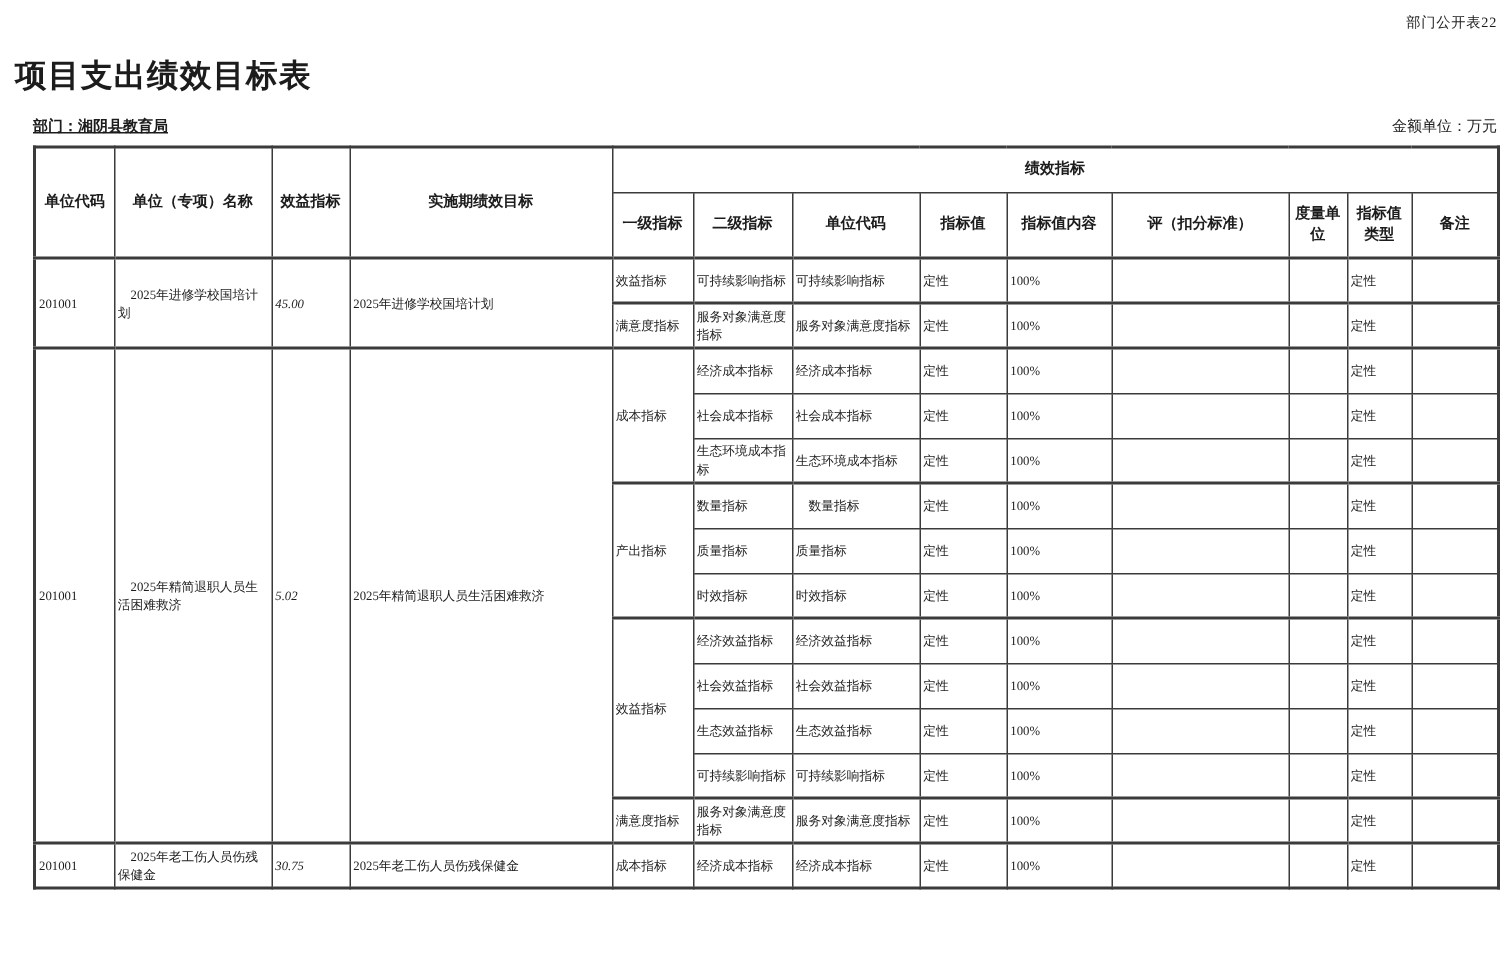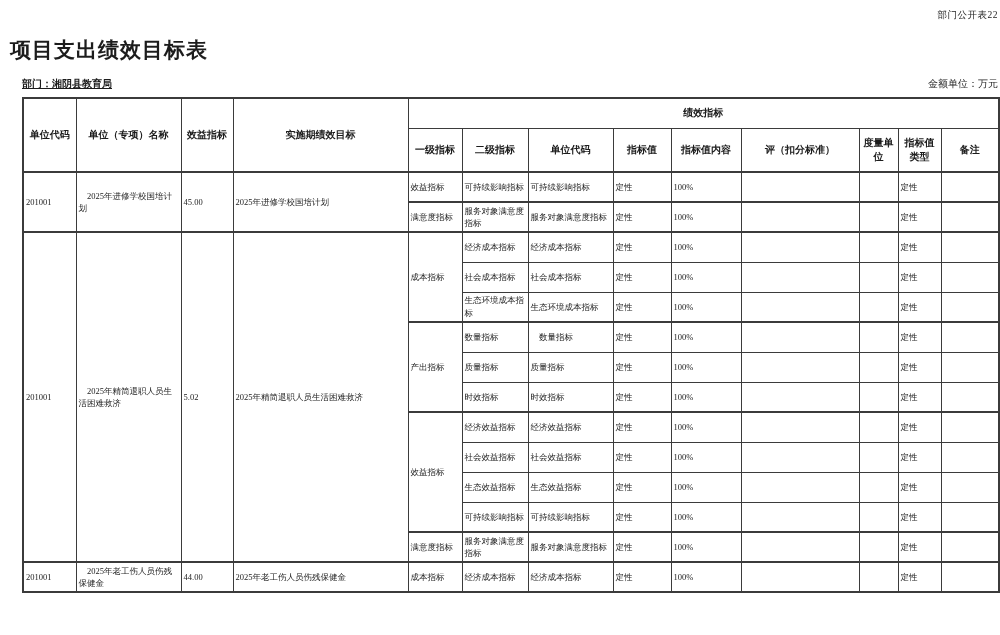--- a/index.html
+++ b/index.html
@@ -12,21 +12,21 @@
   .meta .unit{font-size:10px;}
   table.perf{border-collapse:collapse;table-layout:fixed;width:976px;margin-left:12px;border:2px solid #3b3b3b;}
   table.perf th,table.perf td{border:1px solid #3b3b3b;overflow:hidden;}
   table.perf th{font-size:10px;font-weight:bold;text-align:center;vertical-align:middle;padding:1px 2px;line-height:1.4;}
   table.perf td{font-size:8.5px;vertical-align:middle;text-align:left;padding:1px 2px;line-height:1.45;
                 white-space:pre-wrap;word-break:break-all;}
   tr.hrow1{height:30px;}
   tr.hrow2{height:44px;margin-left:29px;}
   tr.drow{height:30px;}
   td.code{text-align:center;}
-  td.num{text-align:right;padding-right:3px;}
+  td.num{text-align:right;padding-right:3px;font-style:italic;}
   tr.grp-start td{border-top-width:2px;}
   tr.sub-start td{border-top-width:2px;}
 </style>
 </head>
 <body>
 
 <div class="page">
 
   <div class="doc-label">部门公开表22</div>
 
@@ -216,21 +216,21 @@
       <td>100%</td>
       <td></td>
       <td></td>
       <td>定性</td>
       <td></td>
     </tr>
 
     <tr class="drow grp-start">
       <td class="code">201001</td>
       <td>　2025年老工伤人员伤残保健金</td>
-      <td class="num">44.00</td>
+      <td class="num">30.75</td>
       <td>2025年老工伤人员伤残保健金</td>
       <td>成本指标</td>
       <td>经济成本指标</td>
       <td>经济成本指标</td>
       <td>定性</td>
       <td>100%</td>
       <td></td>
       <td></td>
       <td>定性</td>
       <td></td>

